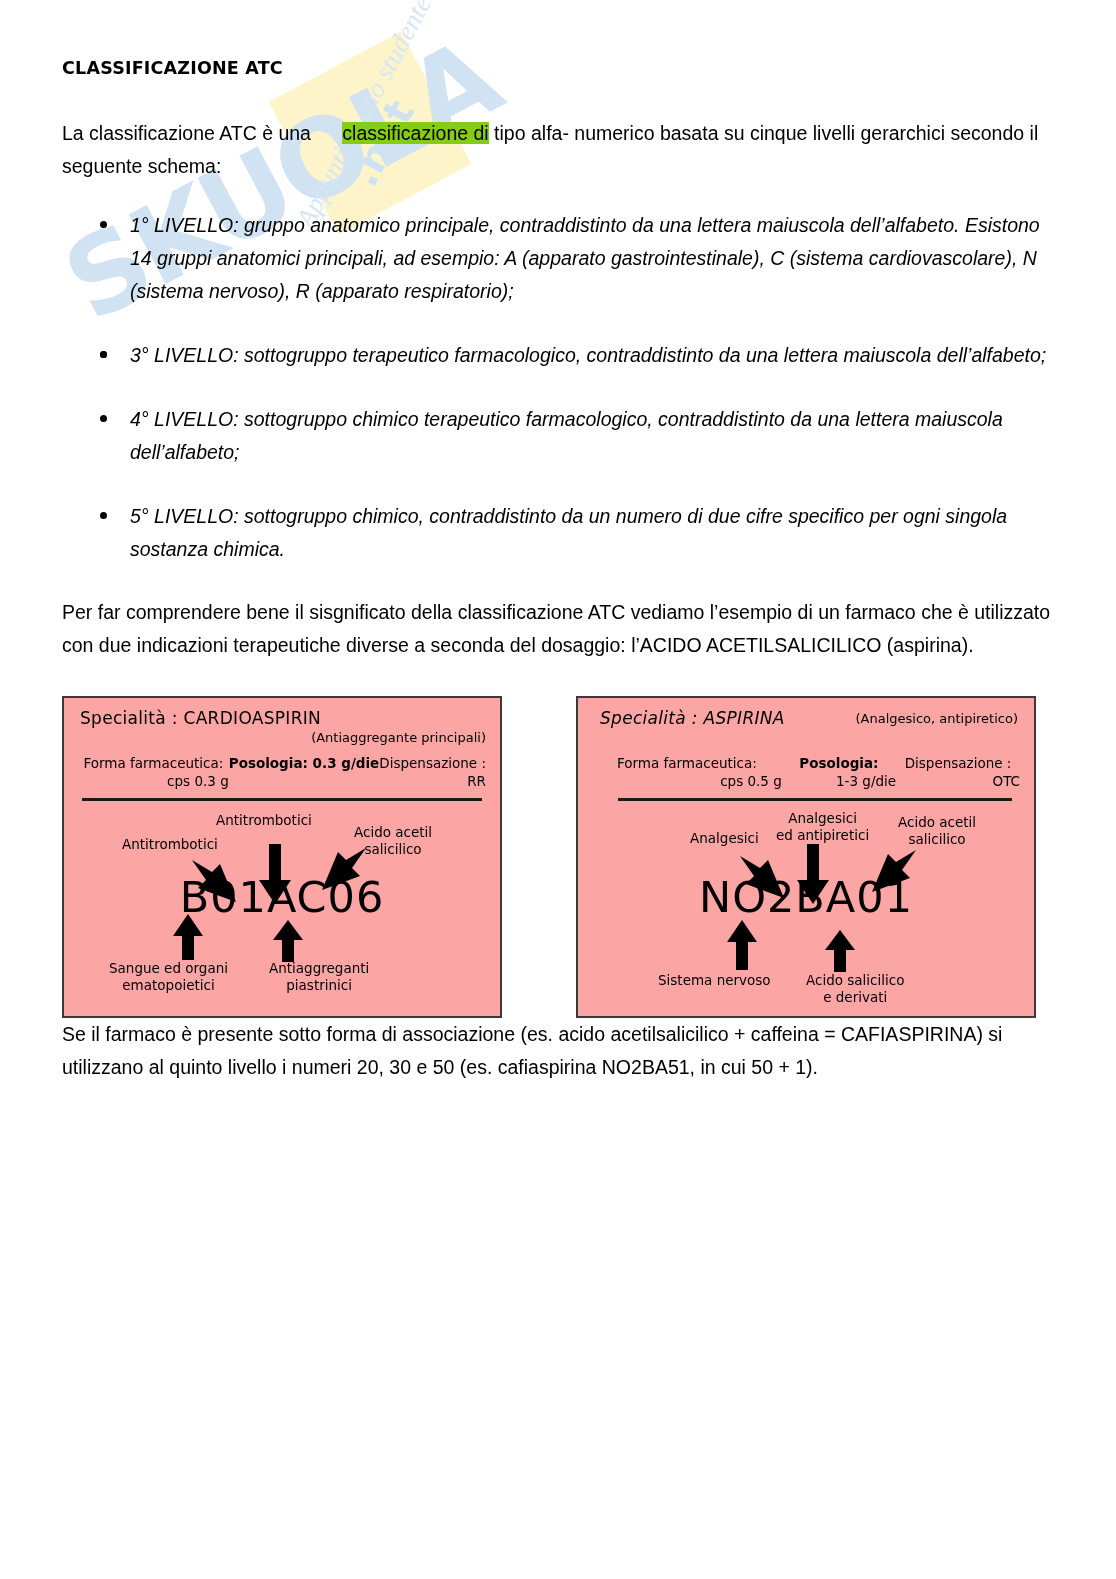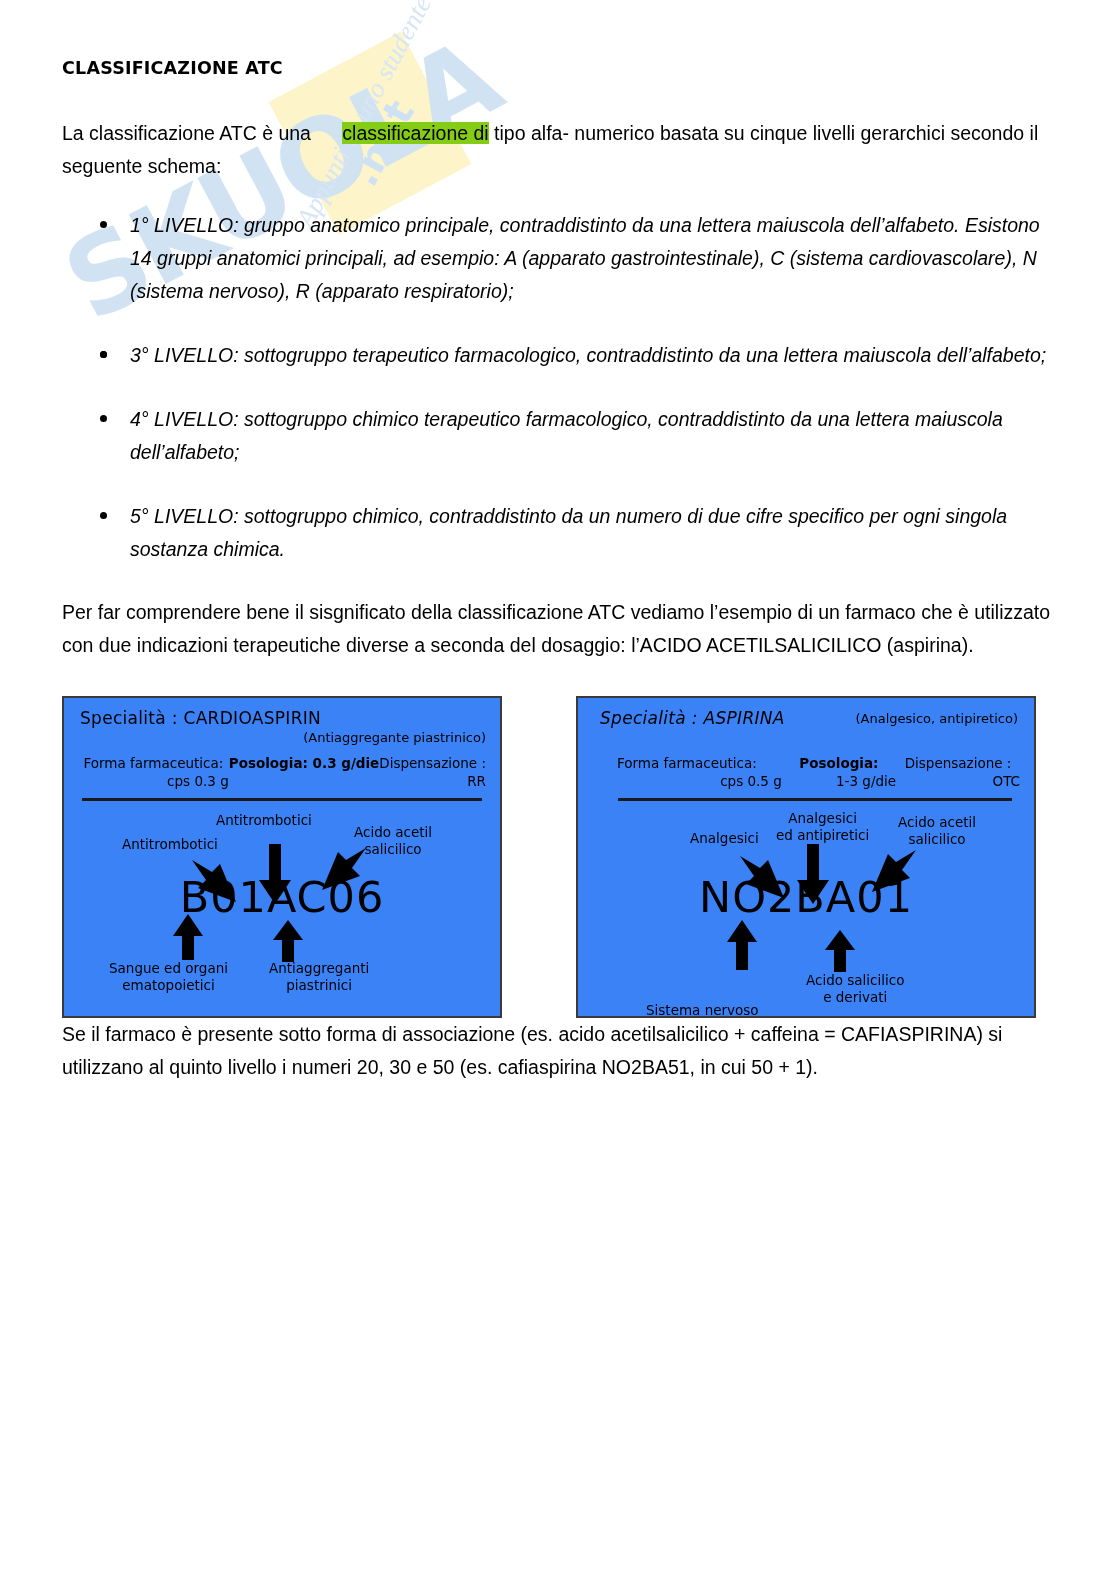--- a/index.html
+++ b/index.html
@@ -130,21 +130,21 @@
   
   .figures {
     position: relative;
     margin: 34px 0 0 0;
     display: flex;
     gap: 74px;
   }
   .fig-box {
     position: relative;
     border: 2px solid #3a3a3a;
-    background: #3b82f6;
+    background: #fca5a5;
     box-sizing: border-box;
     font-family: "DejaVu Sans", sans-serif;
   }
   .fig-left  { width: 440px; height: 322px; }
   .fig-right { width: 460px; height: 322px; }
 
   .fig-head {
     position: relative;
     height: 104px;
   }
@@ -229,21 +229,21 @@
   .l-arr-1 { left: 126px; top: 56px; }
   .l-arr-2 { left: 194px; top: 42px; }
   .l-arr-3 { left: 252px; top: 44px; }
   .l-arr-4 { left: 108px; top: 112px; }
   .l-arr-5 { left: 208px; top: 118px; }
 
   
   .r-lbl-1 { left: 112px; top: 28px; }
   .r-lbl-2 { left: 198px; top: 8px; }
   .r-lbl-3 { left: 320px; top: 12px; }
-  .r-lbl-4 { left: 68px;  top: 170px; margin-top: 30px; }
+  .r-lbl-4 { left: 80px;  top: 170px; }
   .r-lbl-5 { left: 228px; top: 170px; }
   .r-arr-1 { left: 160px; top: 52px; }
   .r-arr-2 { left: 218px; top: 42px; }
   .r-arr-3 { left: 288px; top: 46px; }
   .r-arr-4 { left: 148px; top: 118px; }
   .r-arr-5 { left: 246px; top: 128px; }
 
   .closing { margin-top: 36px; }
 </style>
 </head>
@@ -286,21 +286,21 @@
       </li>
     </ul>
 
     <p class="para" style="margin-top:30px">Per far comprendere bene il sisgnificato della classificazione ATC vediamo l’esempio di un farmaco che è utilizzato con due indicazioni terapeutiche diverse a seconda del dosaggio: l’ACIDO ACETILSALICILICO (aspirina).</p>
 
     <div class="figures">
 
       <div class="fig-box fig-left">
         <div class="fig-head">
           <div class="spec-line">Specialità : CARDIOASPIRIN</div>
-          <div class="spec-note">(Antiaggregante piastrinico)</div>
+          <div class="spec-note">(Antiaggregante principali)</div>
           <div class="cols">
             <div class="col col-a">
               <div>Forma farmaceutica:</div>
               <div class="sub">cps 0.3 g</div>
             </div>
             <div class="col col-b">
               <div>Posologia: 0.3 g/die</div>
               <div class="sub"></div>
             </div>
             <div class="col col-c">

